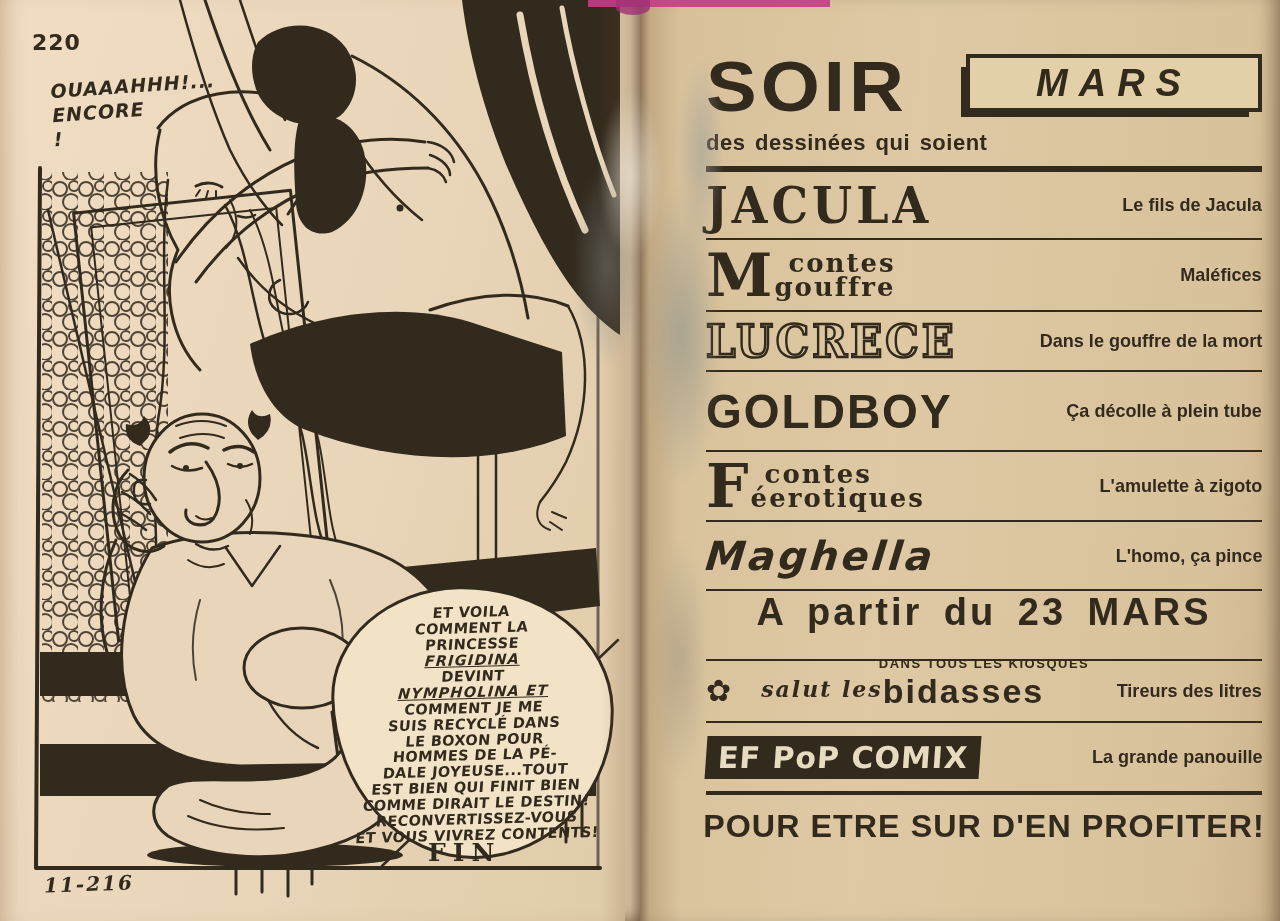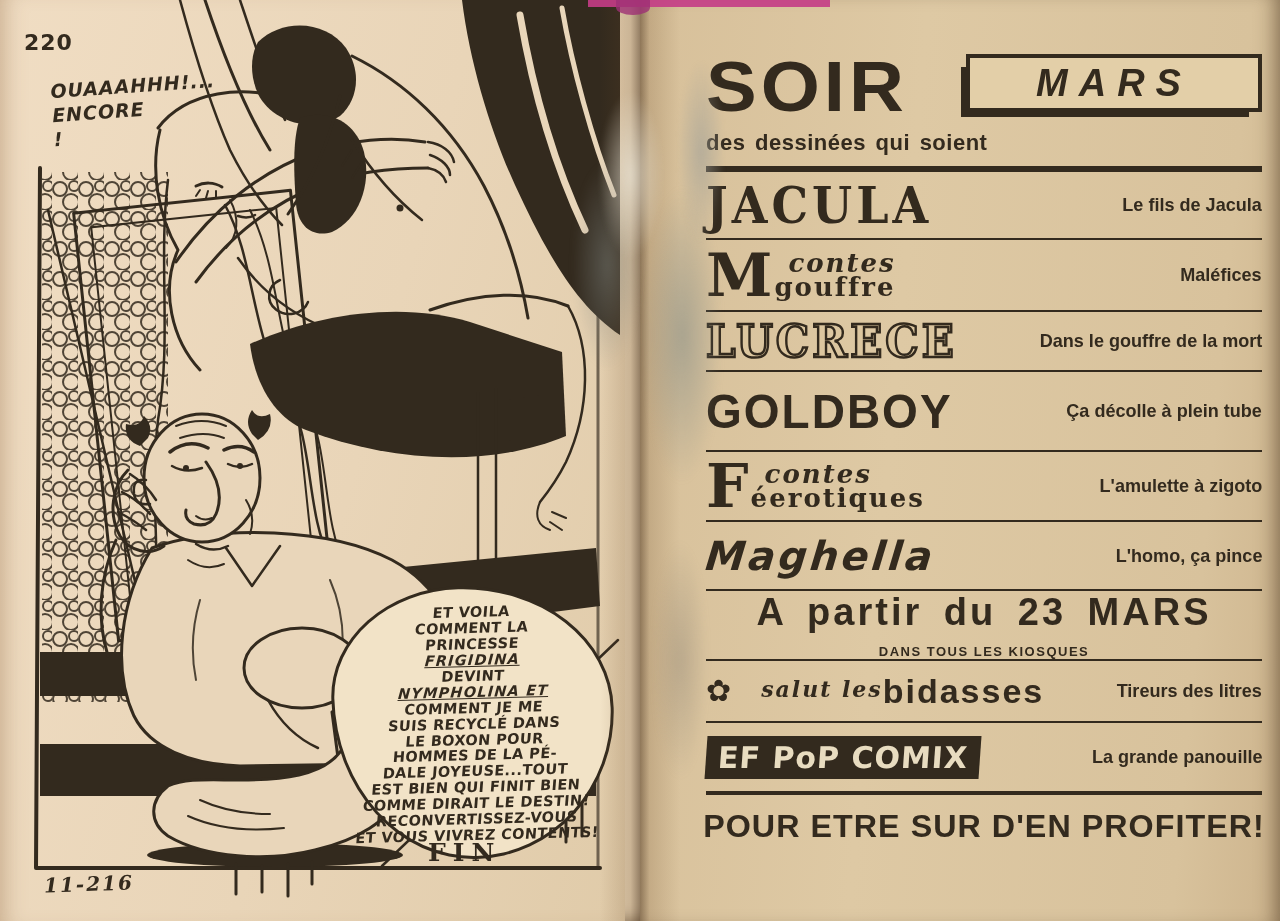--- a/index.html
+++ b/index.html
@@ -8,21 +8,21 @@
     --paper-right:#dcc69f;
   }
   html,body{margin:0;padding:0;background:#b9a98c;}
   .stage{position:relative;width:1280px;height:921px;overflow:hidden;
          background:#e5d2b4;font-family:"Liberation Sans",sans-serif;color:var(--ink);
          box-shadow:inset 0 -10px 14px -8px rgba(60,40,20,.5), inset 0 6px 8px -6px rgba(60,40,20,.3);}
   
   .page-left{position:absolute;left:0;top:0;width:625px;height:921px;
     background:linear-gradient(105deg,#f0ddc3,#e9d5b8 55%,#e0cba9);
     box-shadow:inset 18px 0 22px -14px rgba(130,85,45,.35);}
-  .page-number{position:absolute;left:24px;top:30px;font:700 22px "DejaVu Sans",sans-serif;letter-spacing:1px;}
+  .page-number{position:absolute;left:32px;top:30px;font:700 22px "DejaVu Sans",sans-serif;letter-spacing:1px;}
   .artwork{position:absolute;left:0;top:0;}
   .bubble{position:absolute;color:var(--ink);}
   .bubble-top{left:52px;top:74px;width:180px;transform:rotate(-4deg);
     font:italic 700 19px "DejaVu Sans",sans-serif;letter-spacing:1px;line-height:1.25;
     white-space:pre-line;text-align:left;}
   .bubble-bottom{left:332px;top:586px;width:282px;padding:16px 8px 12px 10px;box-sizing:border-box;
     background:#f2e3c7;border:3px solid var(--ink);
     border-radius:46% 54% 50% 50% / 40% 46% 54% 60%;
     transform:rotate(-1.5deg);text-align:center;}
   .bubble-bottom .ln{font:600 14.5px "DejaVu Sans",sans-serif;letter-spacing:.4px;line-height:1.1;
@@ -58,30 +58,30 @@
   .sub{font:700 19px "Liberation Sans",sans-serif;letter-spacing:0;transform:scaleX(.95);transform-origin:right center;white-space:nowrap;}
   .t-blackletter{font:700 46px "DejaVu Serif",serif;letter-spacing:4px;transform:scaleY(1.1);transform-origin:left center;}
   .t-zara{font-size:50px;letter-spacing:7px;}
   .t-outline{font:700 42px "DejaVu Serif",serif;letter-spacing:3px;color:#dcc69f;
     -webkit-text-stroke:2.4px var(--ink);transform:scaleY(1.05);transform-origin:left center;}
   .t-heavy{font:900 46px "Liberation Sans",sans-serif;letter-spacing:2px;transform:scaleY(1.05);transform-origin:left center;}
   .t-stack{display:flex;align-items:center;}
   .t-stack .initial{font:700 60px "DejaVu Serif",serif;line-height:.8;}
   .t-stack .lines{display:flex;flex-direction:column;margin-left:2px;}
   .t-stack .lines span{font:700 26px "DejaVu Serif",serif;letter-spacing:2px;line-height:.95;}
-  .t-stack .lines span:first-child{margin-left:14px;font-style:italic;}
+  .t-stack .lines span:first-child{margin-left:14px;}
   .t-maghella{font:italic 700 40px "DejaVu Sans",sans-serif;letter-spacing:3px;transform:skewX(-6deg);}
   .t-bidasses{display:flex;align-items:flex-start;}
   .flower{font-size:30px;line-height:1;margin-right:4px;}
   .bid-col{display:flex;flex-direction:row;}
   .bid-script{font:italic 700 22px "DejaVu Serif",serif;letter-spacing:2px;margin-left:26px;}
   .bid-main{font:700 34px "Liberation Sans",sans-serif;letter-spacing:2px;line-height:.9;}
   .t-boxed{background:var(--ink);color:#e8dcc0;padding:4px 12px;font:700 30px "DejaVu Sans",sans-serif;
     letter-spacing:1px;transform:skewX(-4deg);}
-  .promo-row{flex-direction:column;justify-content:flex-start;align-items:center;}
+  .promo-row{flex-direction:column;justify-content:flex-start;align-items:center;gap:12px;}
   .promo-main{font:900 38px "Liberation Sans",sans-serif;letter-spacing:3px;word-spacing:8px;}
   .promo-sub{font:700 13px "Liberation Sans",sans-serif;letter-spacing:1.5px;margin-top:10px;}
   .row-thick{border-bottom-width:4px;}
   .footer-slogan{margin-top:14px;text-align:center;font:900 31px "Liberation Sans",sans-serif;
     letter-spacing:1px;transform:scaleX(1.04);transform-origin:center;}
 </style>
 </head>
 <body>
 
 <div class="stage">

